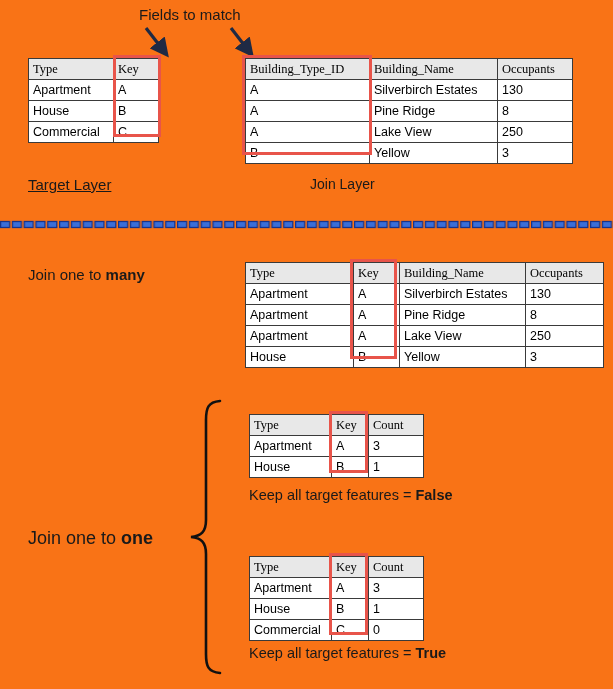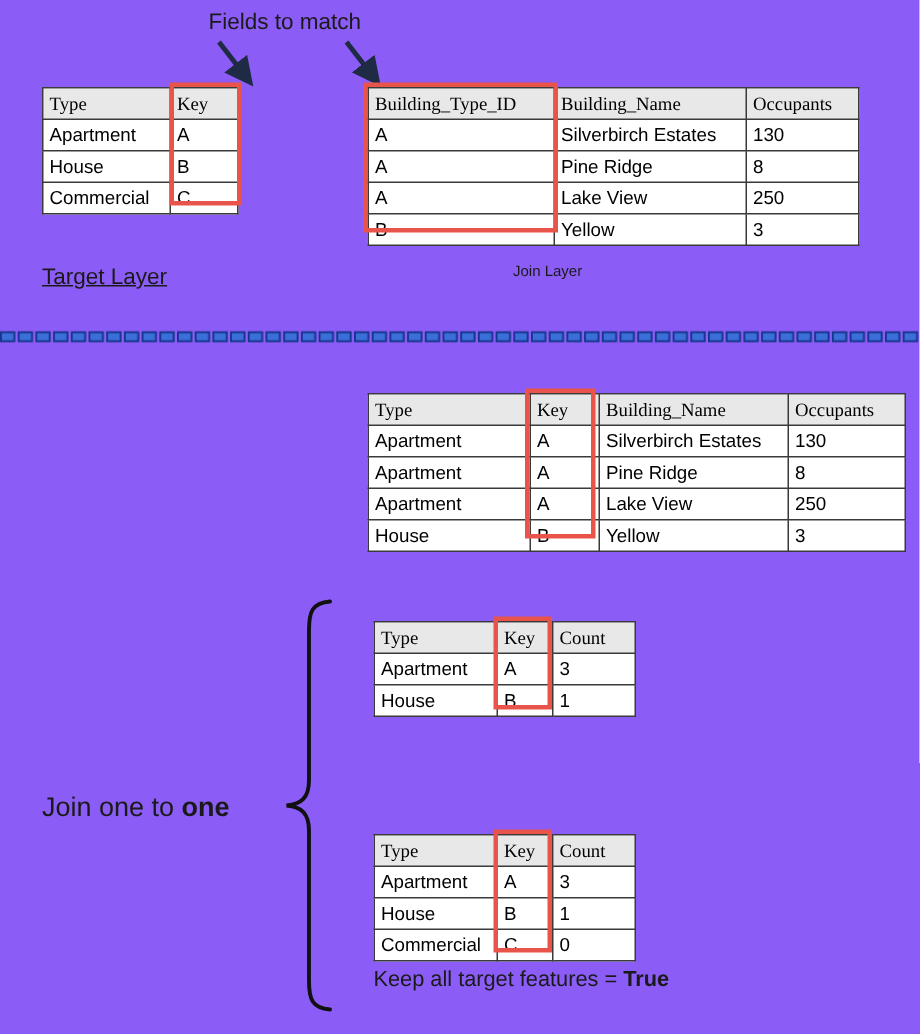--- a/index.html
+++ b/index.html
@@ -8,21 +8,21 @@
     background: #ffffff;
   }
   body {
     font-family: "Liberation Sans", sans-serif;
     color: #000000;
   }
   #canvas {
     position: relative;
     width: 613px;
     height: 689px;
-    background: #8b5cf6;
+    background: #f97316;
     overflow: hidden;
   }
 
   
   .txt {
     position: absolute;
     font-size: 14.5px;
     color: #1a1a1a;
     white-space: nowrap;
     line-height: 1.2;
@@ -122,21 +122,21 @@
           <td>B</td>
         </tr>
         <tr>
           <td>Commercial</td>
           <td>C</td>
         </tr>
       </tbody>
     </table>
   <div class="hl" style="left:113px; top:55px; width:48px; height:82px;"></div>
 
-  <table class="tbl" id="tbl-join" style="left:245px; top:58px; width:327px;">
+  <table class="tbl" id="tbl-join" style="left:245px; top:58px; width:327px;border-radius:28px;">
     <colgroup>
         <col style="width:124px">
         <col style="width:128px">
         <col style="width:75px">
       </colgroup>
   <thead>
         <tr>
           <th>Building_Type_ID</th>
           <th>Building_Name</th>
           <th>Occupants</th>
@@ -161,31 +161,34 @@
         <tr>
           <td>B</td>
           <td>Yellow</td>
           <td>3</td>
         </tr>
       </tbody>
     </table>
   <div class="hl" style="left:242px; top:55px; width:130px; height:100px;"></div>
 
   <div class="txt" style="left:28px; top:176px; font-size:15px;text-decoration:underline;">Target Layer</div>
-  <div class="txt" style="left:310px; top:176px; font-size:10px;margin-left:32px;">Join Layer</div>
+  <div class="txt" style="left:310px; top:176px; font-size:14px;">Join Layer</div>
 
   <svg class="divider" style="top:219px;" width="613" height="12">
     <defs>
       <pattern id="dashpat" x="0" y="0" width="11.8" height="12" patternUnits="userSpaceOnUse">
         <rect x="0.6" y="2.5" width="9" height="6" fill="#3a6ed8" stroke="#17348c" stroke-width="1.3"></rect>
       </pattern>
     </defs>
     <rect x="0" y="0" width="613" height="12" fill="url(#dashpat)"></rect>
   </svg>
 
+  <div class="txt" style="left:28px; top:266px; font-size:15px;">
+    <span>Join one to </span><b>many</b>
+  </div>
 
   <table class="tbl" id="tbl-many" style="left:245px; top:262px; width:358px;">
     <colgroup>
         <col style="width:108px">
         <col style="width:46px">
         <col style="width:126px">
         <col style="width:78px">
       </colgroup>
   <thead>
         <tr>
@@ -253,20 +256,23 @@
         </tr>
         <tr>
           <td>House</td>
           <td>B</td>
           <td>1</td>
         </tr>
       </tbody>
     </table>
   <div class="hl" style="left:329px; top:411px; width:39px; height:62px;"></div>
 
+  <div class="txt" style="left:249px; top:487px; font-size:14.5px;">
+    <span>Keep all target features = </span><b>False</b>
+  </div>
 
   <table class="tbl" id="tbl-true" style="left:249px; top:556px; width:174px;">
     <colgroup>
         <col style="width:82px">
         <col style="width:37px">
         <col style="width:55px">
       </colgroup>
   <thead>
         <tr>
           <th>Type</th>

